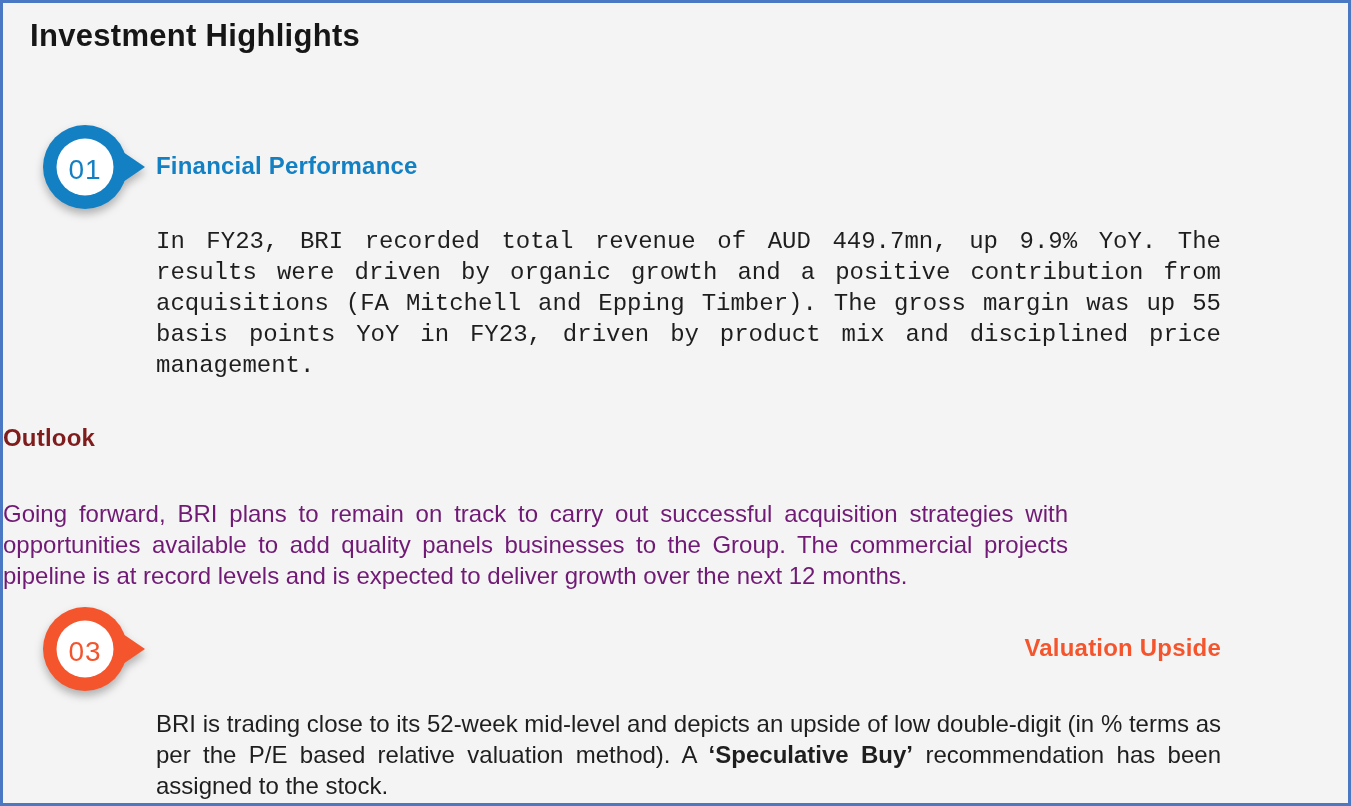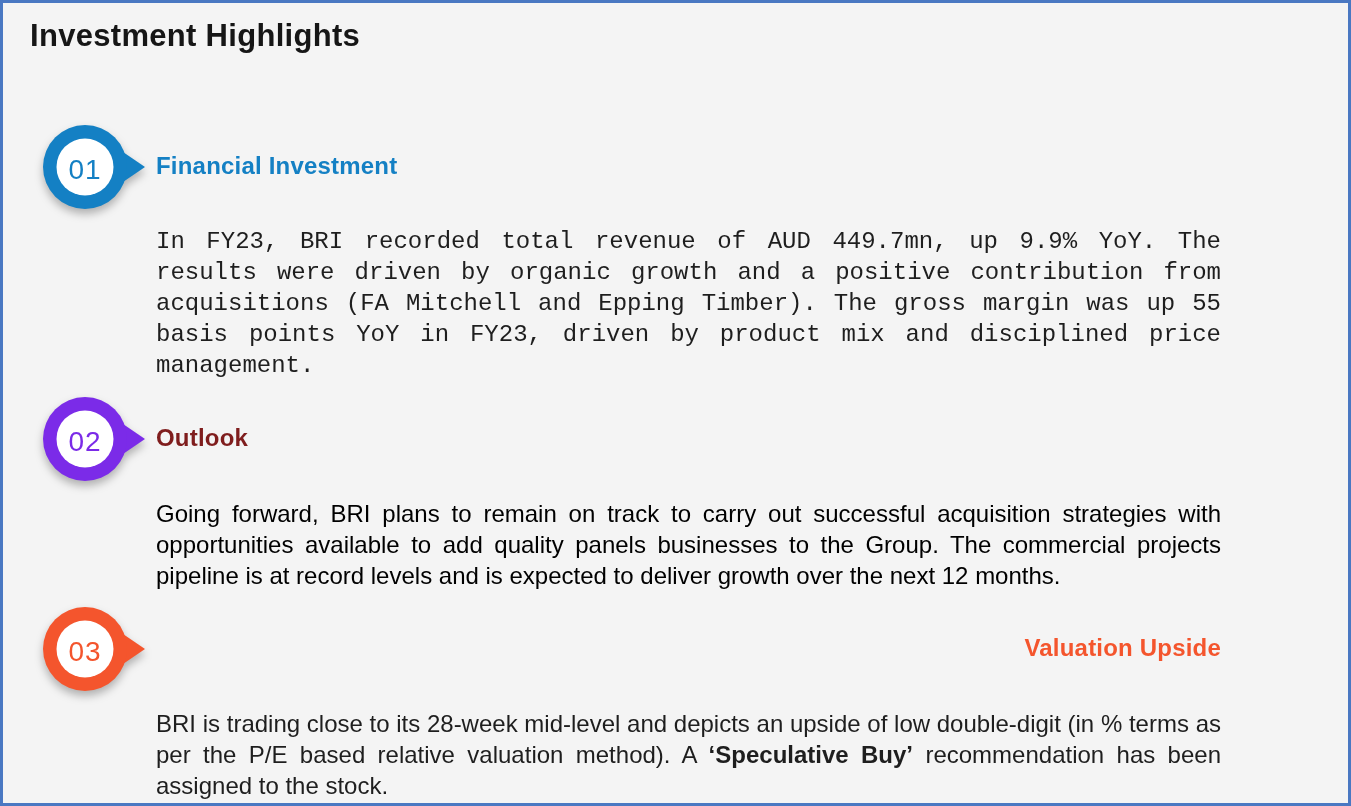--- a/index.html
+++ b/index.html
@@ -82,49 +82,41 @@
     <div class="section">
       <div class="badge-col">
         <svg class="pin" viewBox="0 0 102 84" width="102" height="84" aria-hidden="true">
           <path d="M58 12 L102 42 L58 72 Z" style="fill: rgb(20, 128, 196);"></path>
           <circle cx="42" cy="42" r="42" style="fill: rgb(20, 128, 196);"></circle>
           <circle cx="42" cy="42" r="28.5" fill="#ffffff"></circle>
           <text x="42" y="44" text-anchor="middle" dominant-baseline="central" style="fill: rgb(20, 128, 196);">01</text>
         </svg>
       </div>
       <div class="content-col">
-        <h2 class="section-heading" style="color: rgb(20, 128, 196);">Financial Investment</h2>
+        <h2 class="section-heading" style="color: rgb(20, 128, 196);">Financial Performance</h2>
         <p class="section-body" style="color: rgb(30, 30, 30); font-family: Liberation Mono, monospace;"><span>In FY23, BRI recorded total revenue of AUD 449.7mn, up 9.9% YoY. The results were driven by organic growth and a positive contribution from acquisitions (FA Mitchell and Epping Timber). The gross margin was up 55 basis points YoY in FY23, driven by product mix and disciplined price management.</span><b></b><span></span></p>
       </div>
     </div>
 
     <div class="section">
-      <div class="badge-col">
-        <svg class="pin" viewBox="0 0 102 84" width="102" height="84" aria-hidden="true">
-          <path d="M58 12 L102 42 L58 72 Z" style="fill: rgb(123, 43, 232);"></path>
-          <circle cx="42" cy="42" r="42" style="fill: rgb(123, 43, 232);"></circle>
-          <circle cx="42" cy="42" r="28.5" fill="#ffffff"></circle>
-          <text x="42" y="44" text-anchor="middle" dominant-baseline="central" style="fill: rgb(123, 43, 232);">02</text>
-        </svg>
-      </div>
       <div class="content-col">
         <h2 class="section-heading" style="color: #7f1d1d;">Outlook</h2>
-        <p class="section-body" style="color: #000000;"><span>Going forward, BRI plans to remain on track to carry out successful acquisition strategies with opportunities available to add quality panels businesses to the Group. The commercial projects pipeline is at record levels and is expected to deliver growth over the next 12 months.</span><b></b><span></span></p>
+        <p class="section-body" style="color: #701a75;"><span>Going forward, BRI plans to remain on track to carry out successful acquisition strategies with opportunities available to add quality panels businesses to the Group. The commercial projects pipeline is at record levels and is expected to deliver growth over the next 12 months.</span><b></b><span></span></p>
       </div>
     </div>
 
     <div class="section">
       <div class="badge-col">
         <svg class="pin" viewBox="0 0 102 84" width="102" height="84" aria-hidden="true">
           <path d="M58 12 L102 42 L58 72 Z" style="fill: rgb(244, 85, 45);"></path>
           <circle cx="42" cy="42" r="42" style="fill: rgb(244, 85, 45);"></circle>
           <circle cx="42" cy="42" r="28.5" fill="#ffffff"></circle>
           <text x="42" y="44" text-anchor="middle" dominant-baseline="central" style="fill: rgb(244, 85, 45);">03</text>
         </svg>
       </div>
       <div class="content-col">
         <h2 class="section-heading" style="color: rgb(244, 85, 45); text-align: right;">Valuation Upside</h2>
-        <p class="section-body" style="color: rgb(30, 30, 30);"><span>BRI is trading close to its 28-week mid-level and depicts an upside of low double-digit (in % terms as per the P/E based relative valuation method). A </span><b>‘Speculative Buy’</b><span> recommendation has been assigned to the stock.</span></p>
+        <p class="section-body" style="color: rgb(30, 30, 30);"><span>BRI is trading close to its 52-week mid-level and depicts an upside of low double-digit (in % terms as per the P/E based relative valuation method). A </span><b>‘Speculative Buy’</b><span> recommendation has been assigned to the stock.</span></p>
       </div>
     </div>
 
   </div>
 </div>
 
 </body></html>

